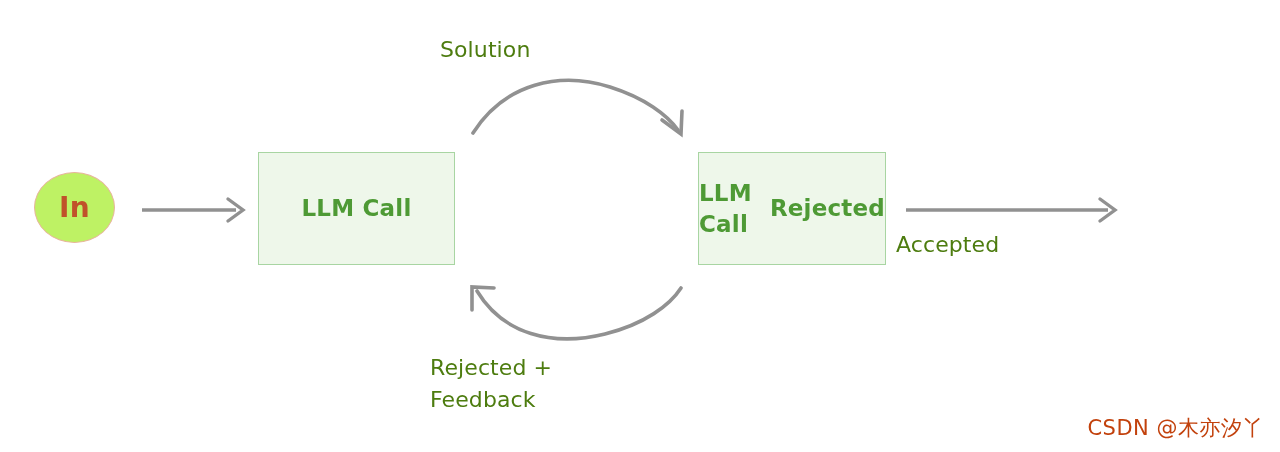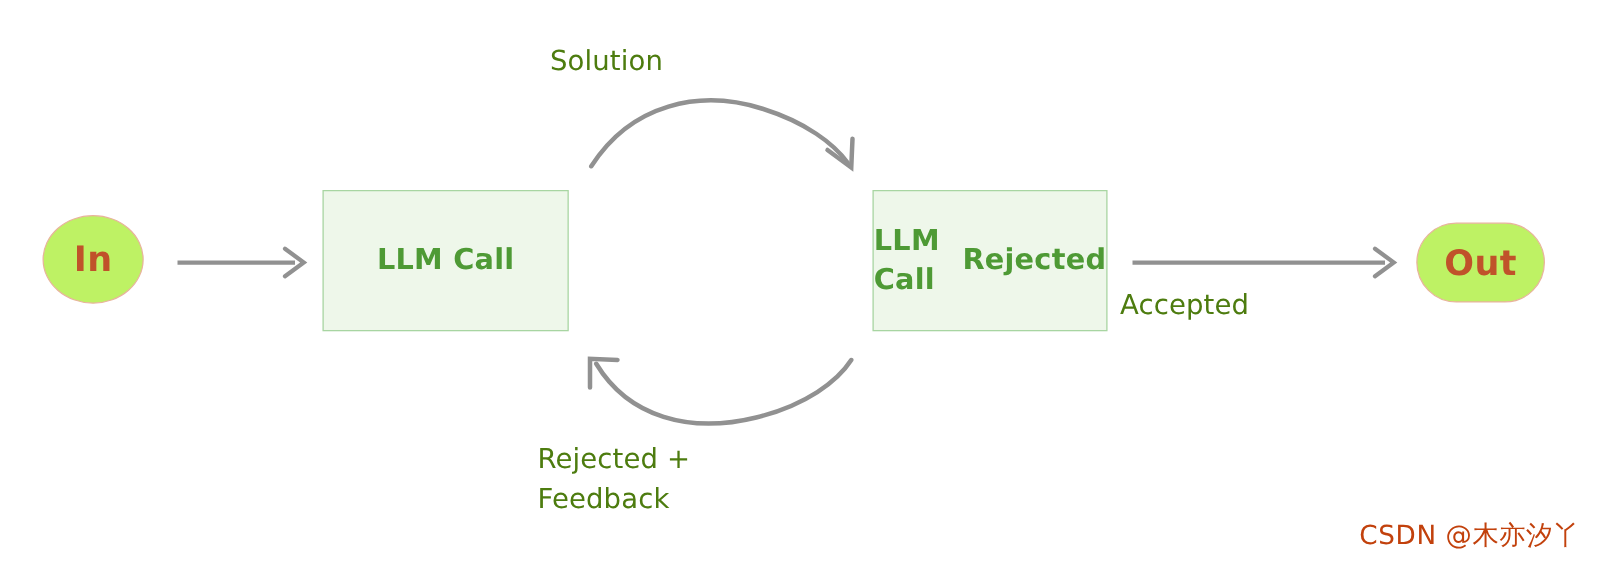--- a/index.html
+++ b/index.html
@@ -147,23 +147,20 @@
 
   <div id="generator-box" class="node-box">
     <span>LLM Call</span>
   </div>
 
   <div id="evaluator-box" class="node-box">
     <span>LLM Call</span>
     <span class="line2">Rejected</span>
   </div>
 
-  <div id="out-node" class="terminal">
-    <span>Out</span>
-  </div>
 
   <div id="solution-label" class="edge-label">Solution</div>
 
   <div id="rejected-label" class="edge-label">Rejected +
 Feedback</div>
 
   <div id="accepted-label" class="edge-label">Accepted</div>
 
   <div id="watermark">CSDN @木亦汐丫</div>
 

